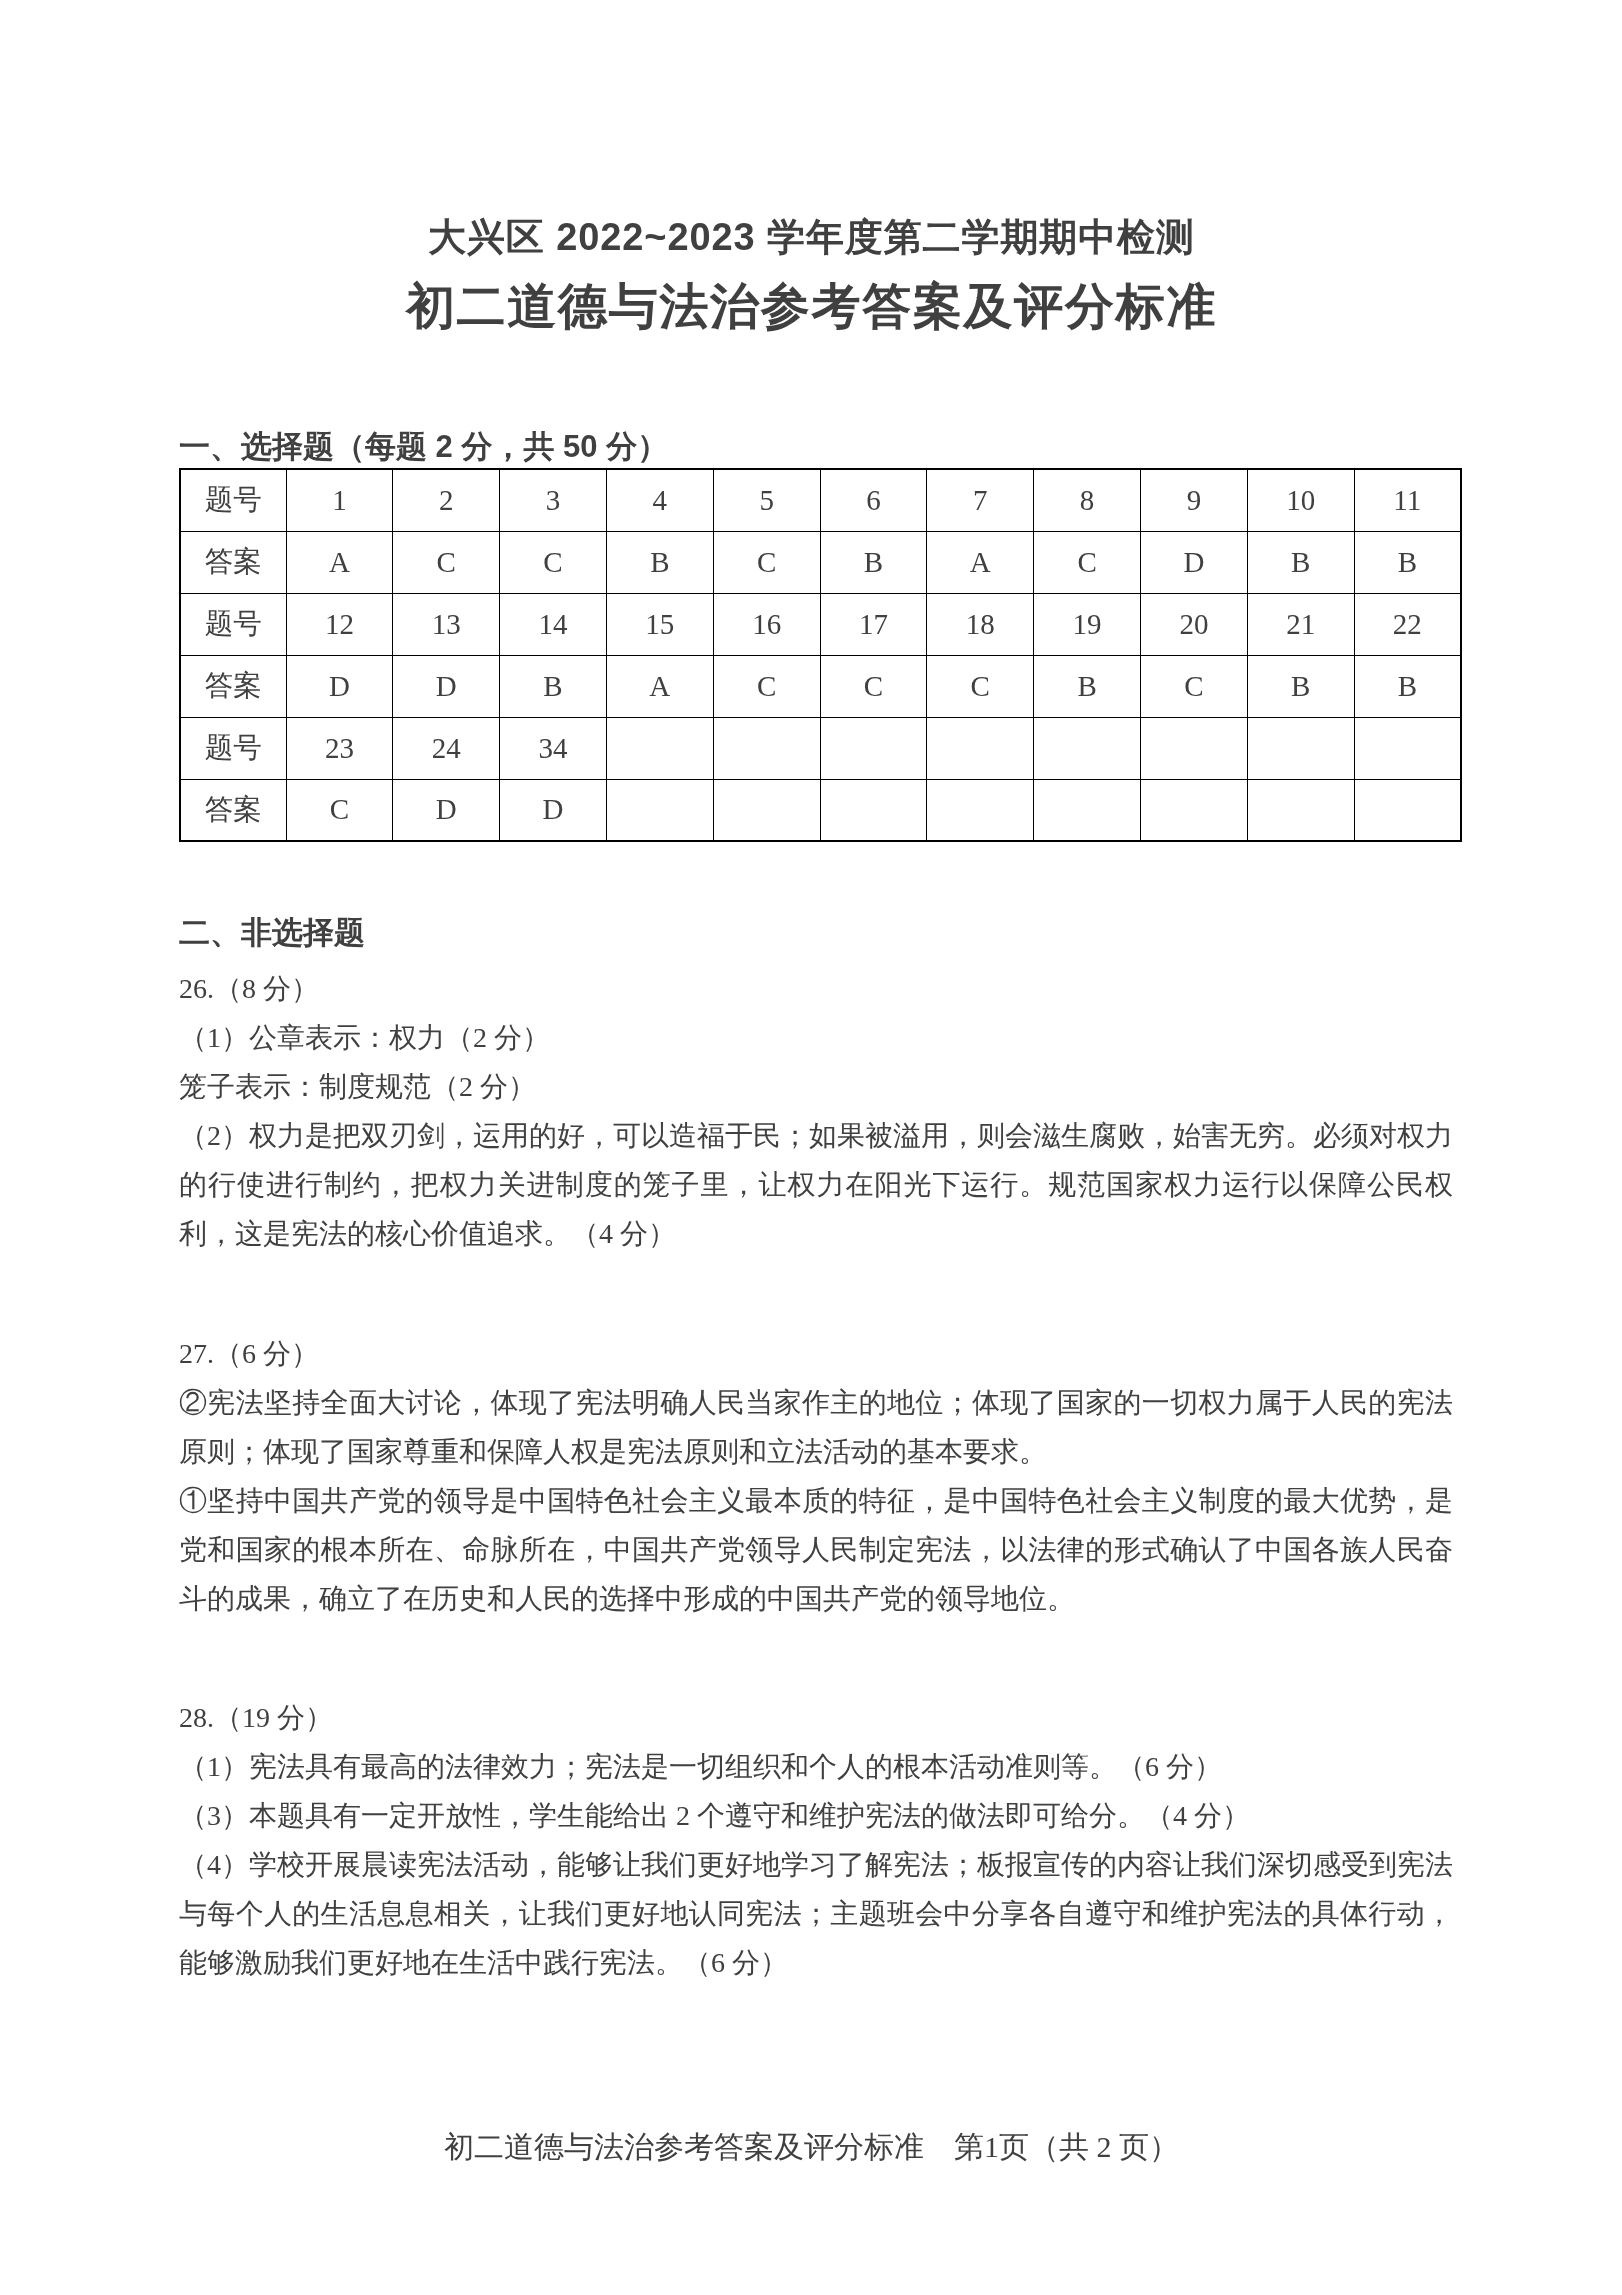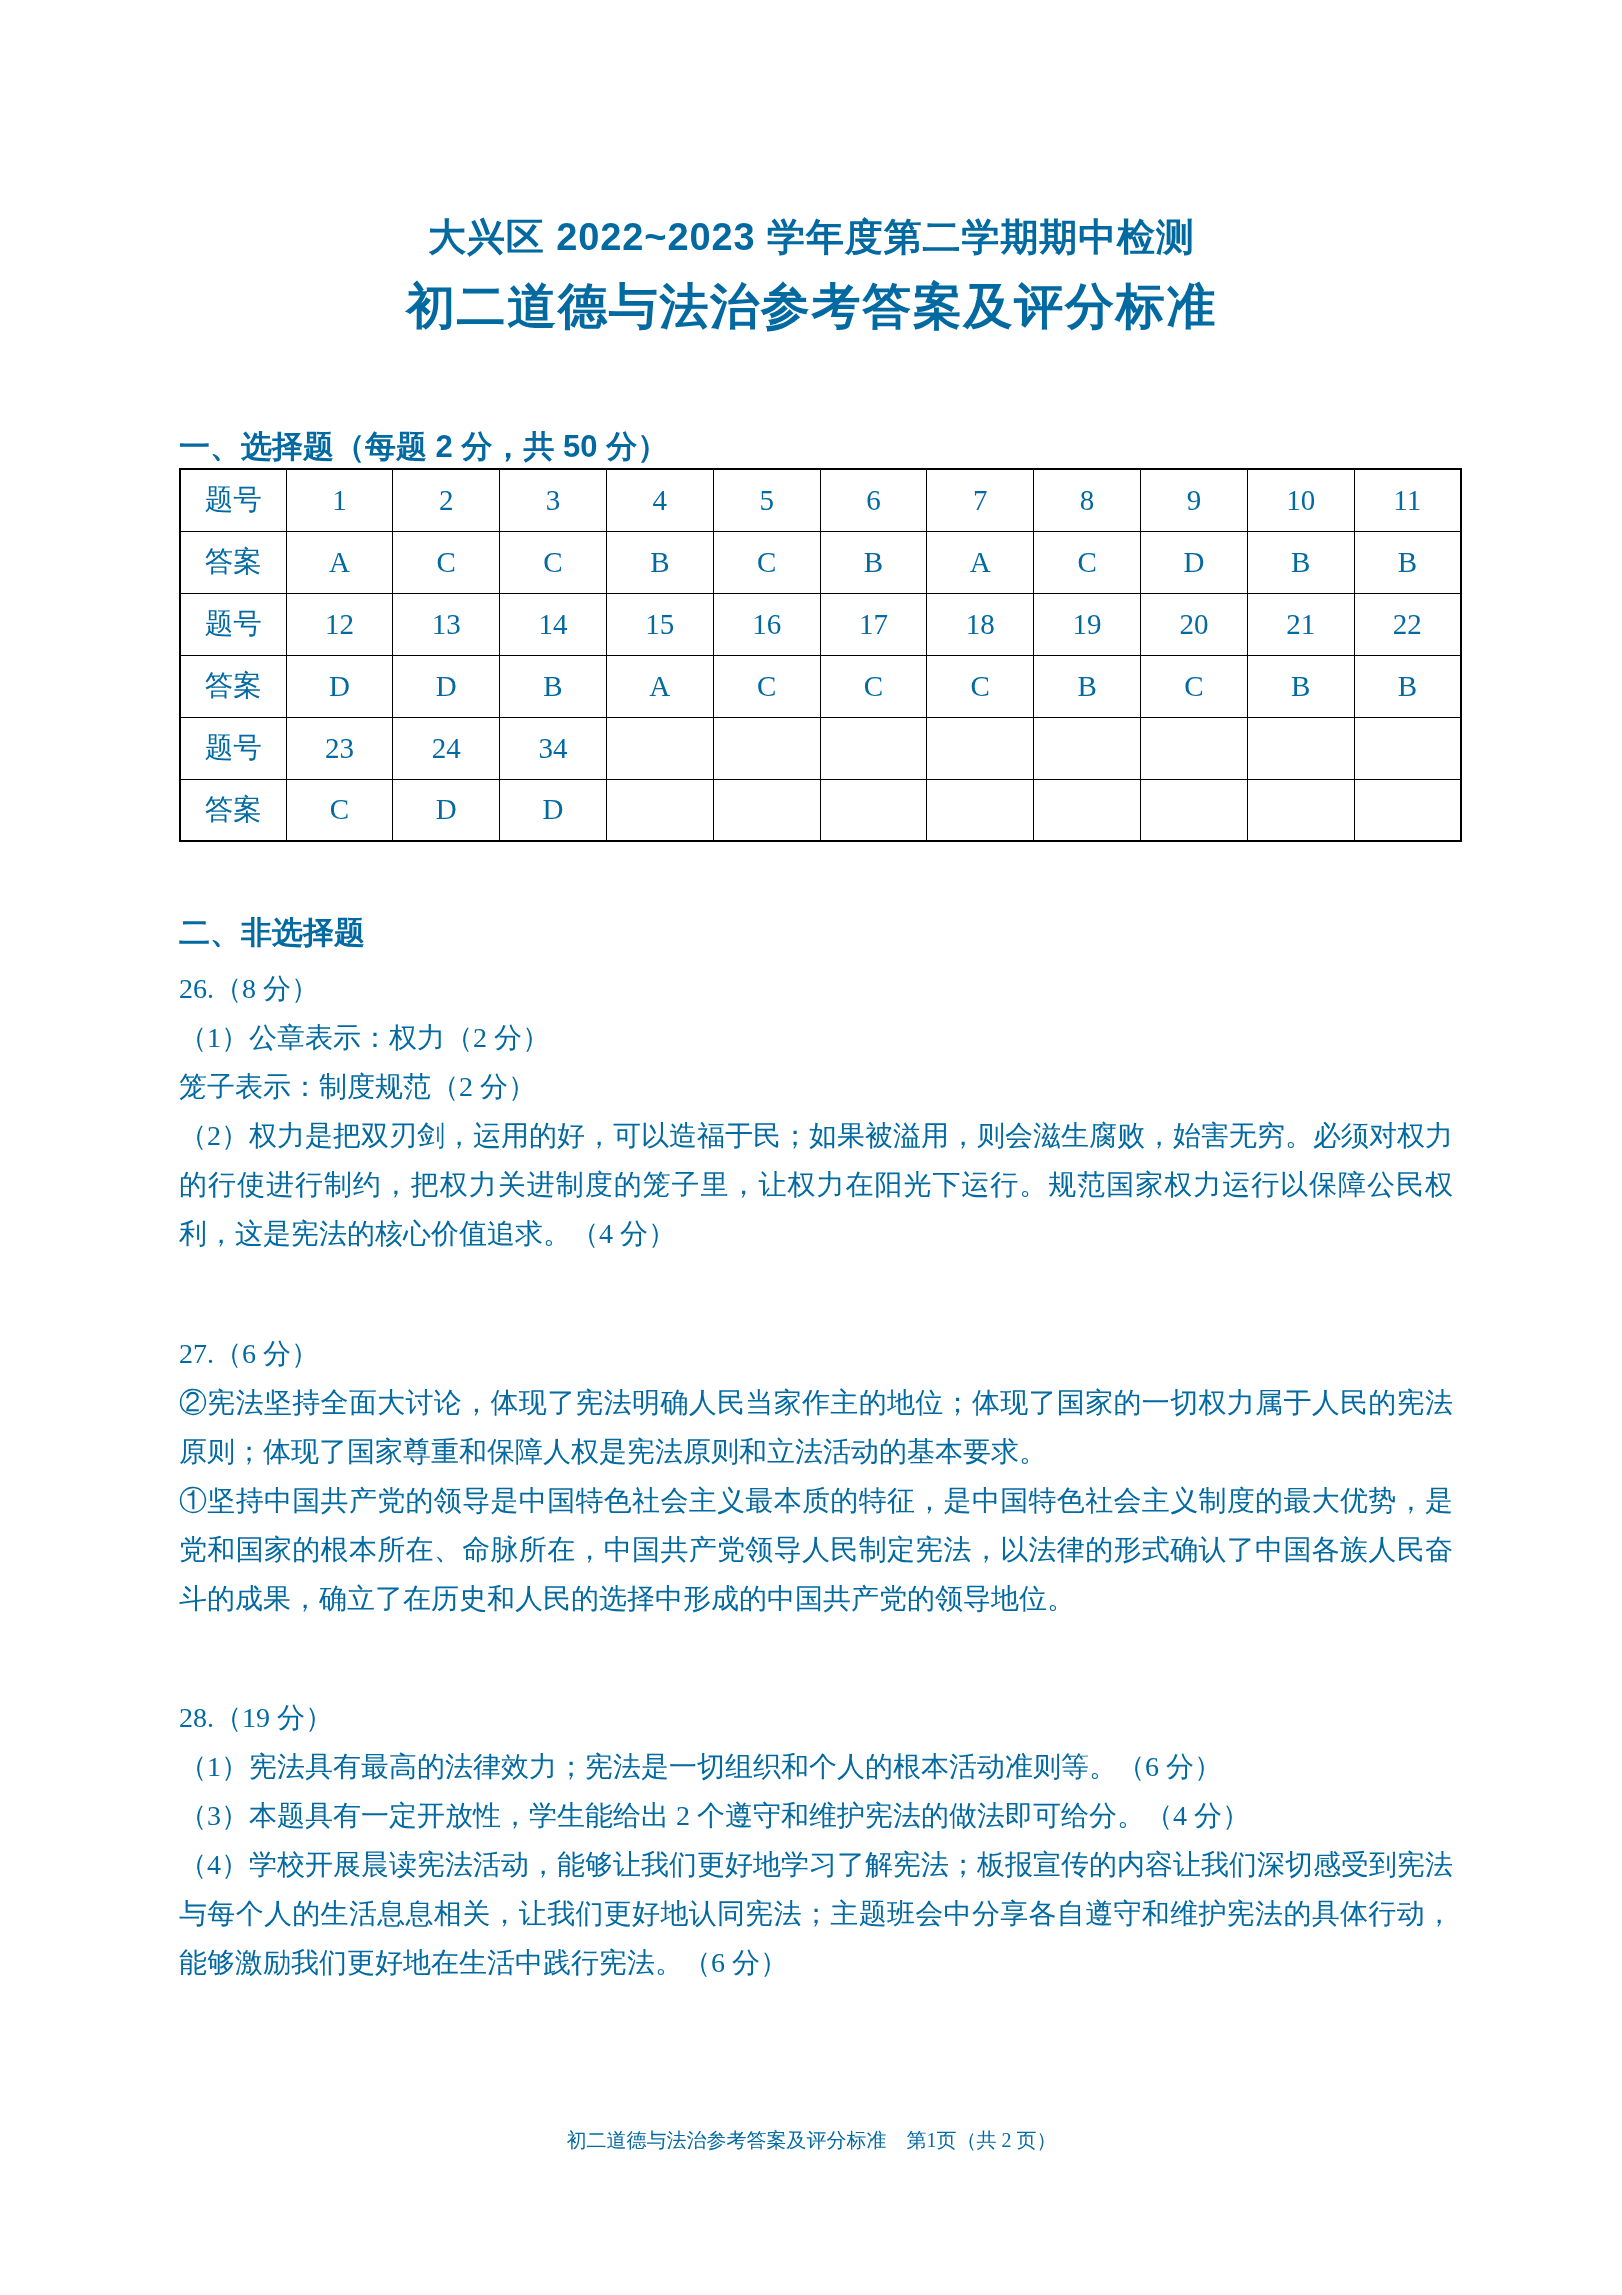--- a/index.html
+++ b/index.html
@@ -2,21 +2,21 @@
 <html style="font-size:14px"><head>
 <meta charset="utf-8">
 <style>
   * { margin:0; padding:0; box-sizing:border-box; }
   html,body { background:#ffffff; }
   .page {
     position:relative;
     width:1623px;
     height:2295px;
     background:#ffffff;
-    color:#0369a1;
+    color:#404040;
     font-family:"Liberation Serif","DejaVu Serif",serif;
     overflow:hidden;
     padding-left:48px;
   }
   .title-1 {
     position:absolute; top:212px; left:0; width:100%;
     text-align:center;
     font-size:38px; font-weight:700;
     font-family:"Liberation Sans","DejaVu Sans",sans-serif;
     letter-spacing:0.9px;
@@ -66,21 +66,21 @@
     text-align:justify;
     text-justify:inter-ideograph;
   }
   #q26 { top:964px; }
   #q27 { top:1329px; }
   #q28 { top:1693px; }
 
   .footer {
     position:absolute; top:2127px; left:0; width:100%;
     text-align:center;
-    font-size:20px;
+    font-size:30px;
     white-space:nowrap;
   }
 </style>
 </head>
 <body>
 
 <div class="page">
 
   <div class="title-1">大兴区 2022~2023 学年度第二学期期中检测</div>
   <div class="title-2">初二道德与法治参考答案及评分标准</div>

